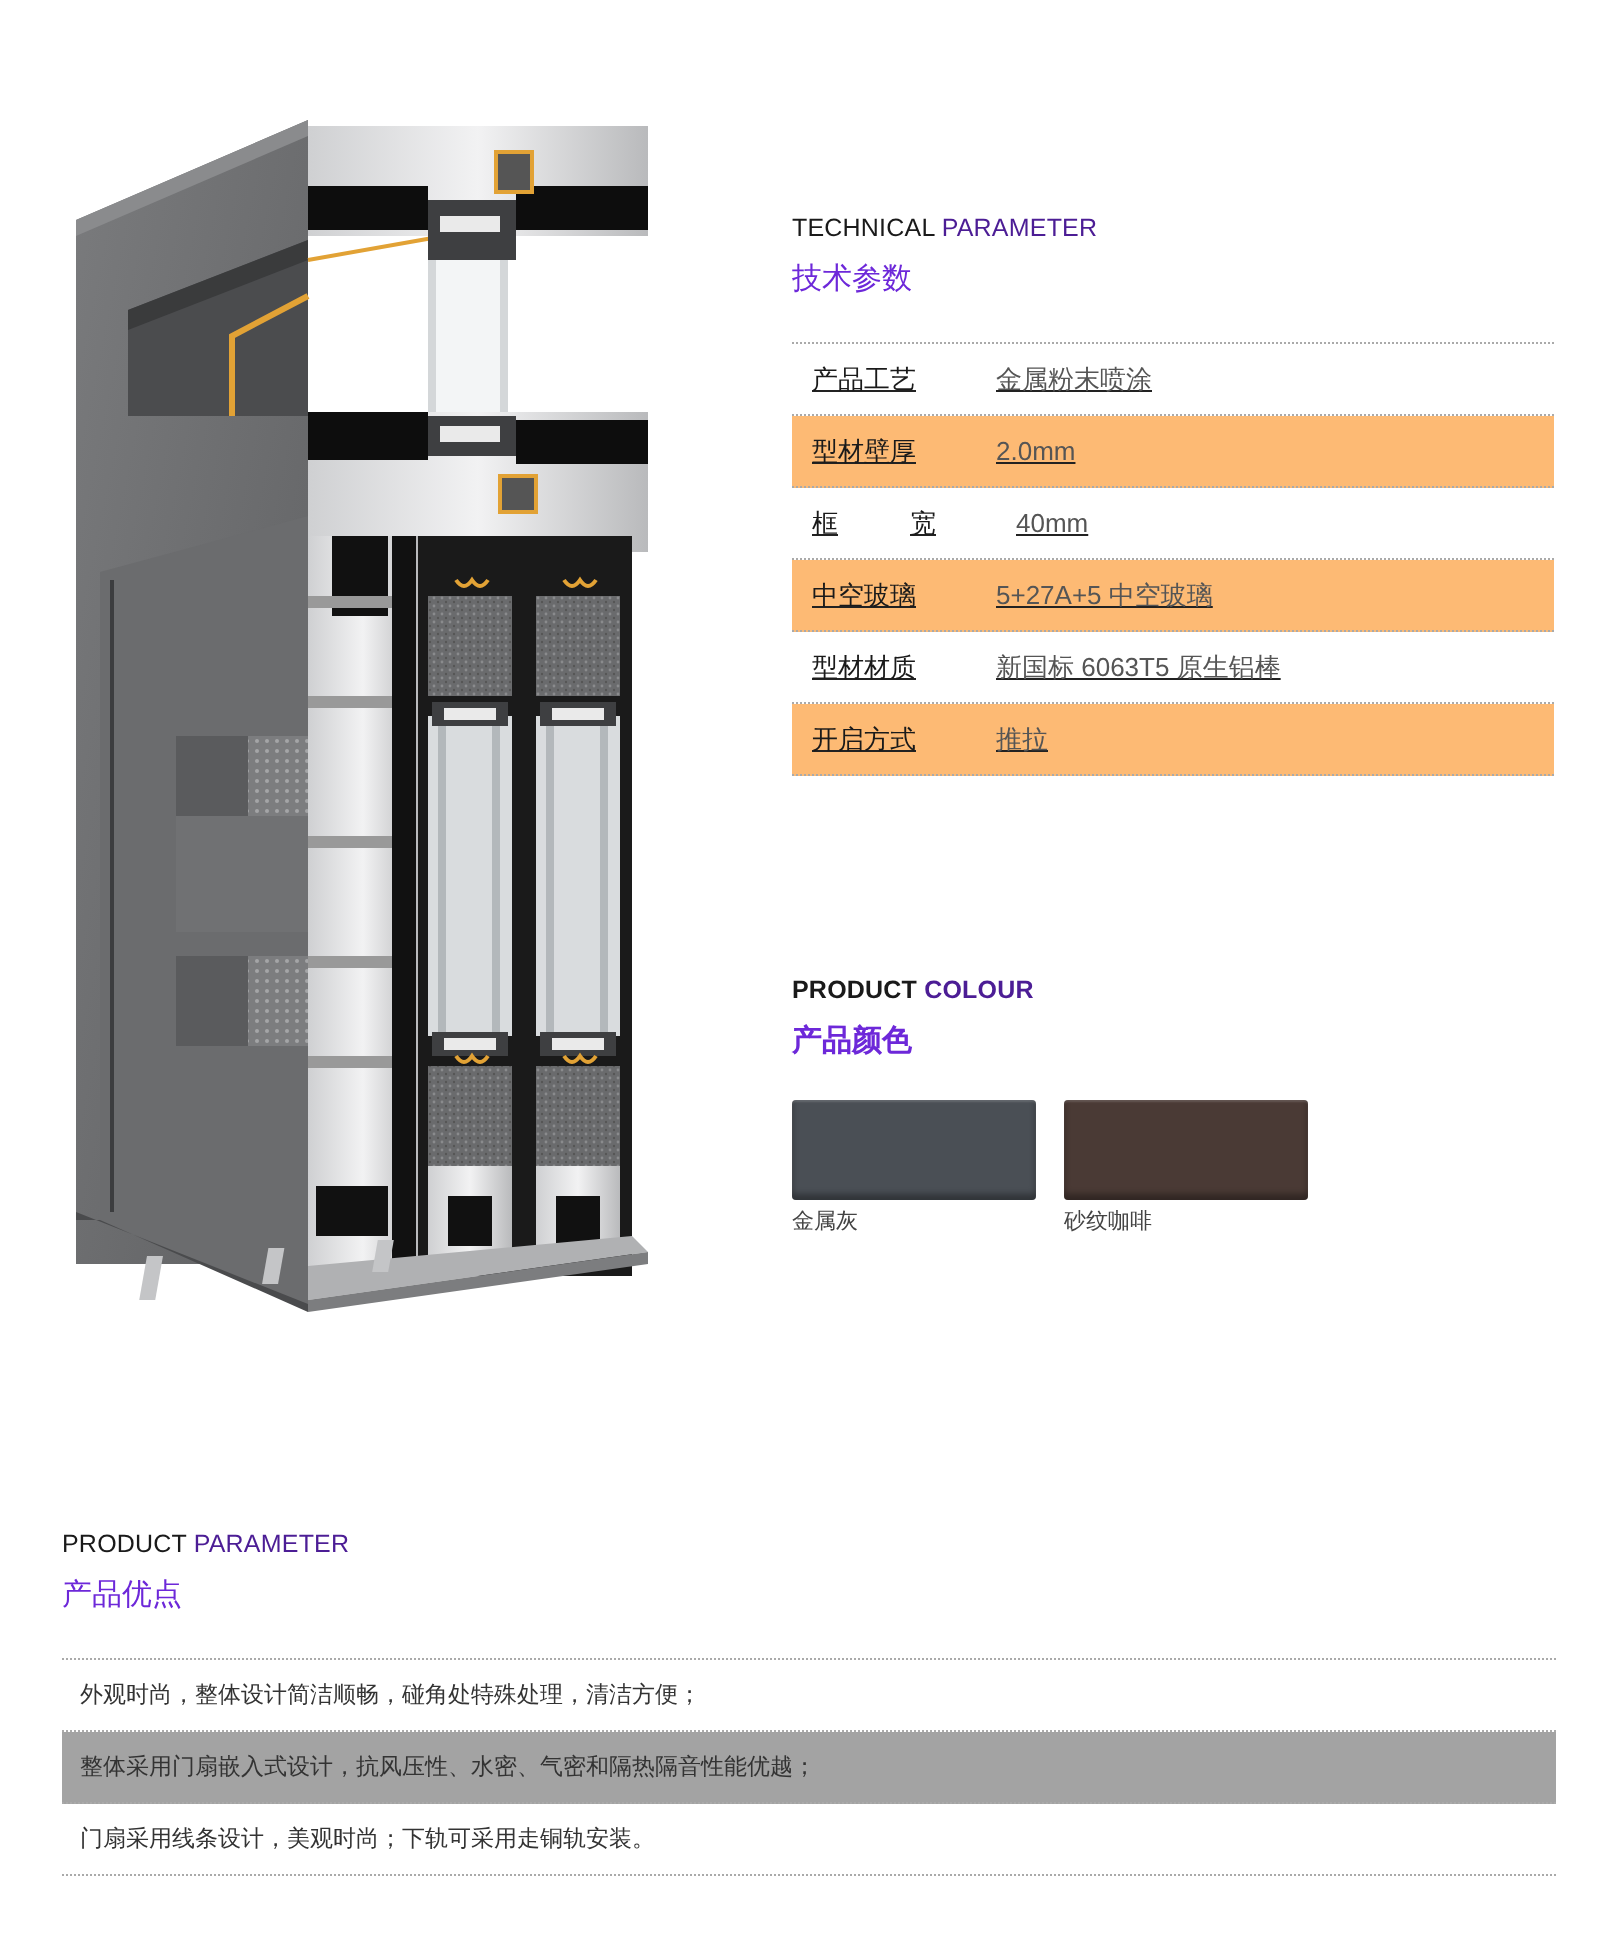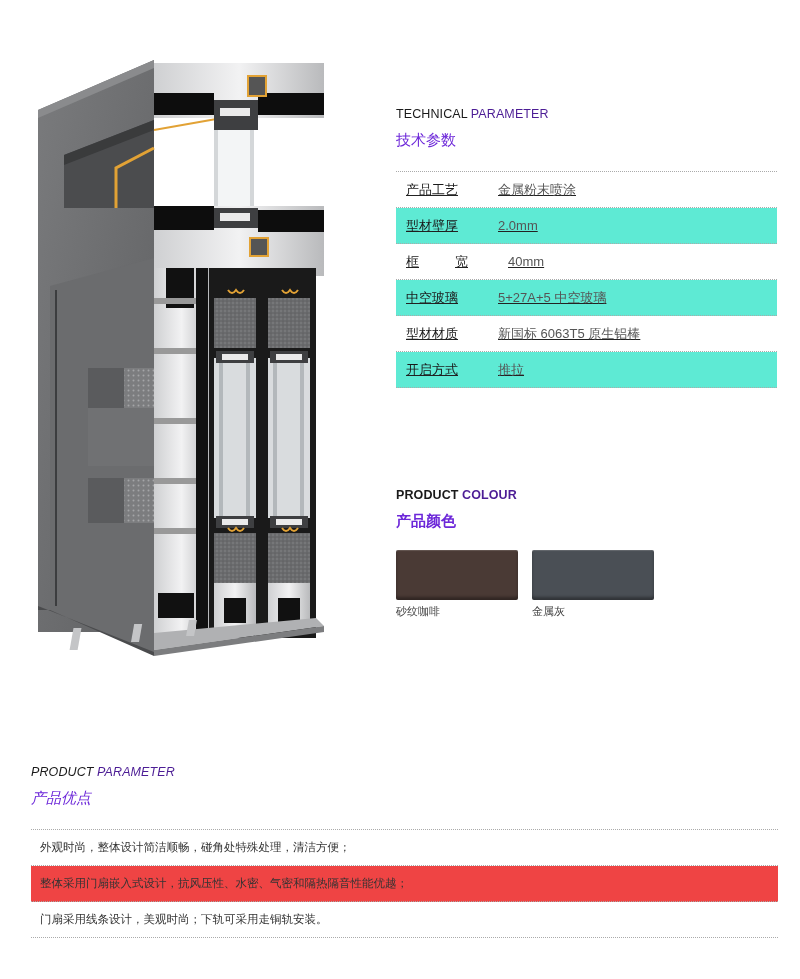--- a/index.html
+++ b/index.html
@@ -12,35 +12,35 @@
 
   
   .sec-head { position: absolute; }
   .sec-head .en { font-size: 12.5px; letter-spacing: 0.1px; color: #1a1a1a; line-height: 14px; white-space: nowrap; }
   .sec-head .en .light { color: #4c1d95; }
   .sec-head .cn { font-size: 15px; color: #6d28d9; margin-top: 9px; line-height: 20px; white-space: nowrap; }
 
   
   .spec-table { position: absolute; left: 396px; top: 171px; width: 381px; border-top: 1px dotted #aaa; }
   .spec-row { height: 36px; display: flex; align-items: center; border-bottom: 1px dotted #aaa; font-size: 13px; text-decoration: underline; }
-  .spec-row.shade { background: #5eead4; }
+  .spec-row.shade { background: #fdba74; }
   .spec-row .label { width: 102px; padding-left: 10px; color: #1a1a1a; white-space: nowrap; }
   .spec-row .label.spread { letter-spacing: 0; display: flex; justify-content: space-between; width: 62px; margin-right: 40px; padding-left: 0; margin-left: 10px; }
   .spec-row .value { color: #555; white-space: nowrap; }
 
   
   .swatches { position: absolute; left: 396px; top: 550px; display: flex; gap: 14px; }
   .swatch { width: 122px; }
   .swatch .chip { width: 122px; height: 50px; border-radius: 2px; box-shadow: inset 0 -3px 3px rgba(0,0,0,0.35), inset 0 1px 1px rgba(255,255,255,0.15); }
   .swatch .name { font-size: 11px; color: #444; margin-top: 5px; line-height: 13px; white-space: nowrap; }
 
   
   .adv-table { position: absolute; left: 31px; top: 829px; width: 747px; border-top: 1px dotted #aaa; }
   .adv-row { height: 36px; display: flex; align-items: center; border-bottom: 1px dotted #aaa; font-size: 11.5px; color: #333; padding-left: 9px; white-space: nowrap; }
-  .adv-row.shade { background: #ef4444; }
+  .adv-row.shade { background: #a3a3a3; }
 </style>
 </head>
 <body>
 
 <div class="illustration">
   <svg viewBox="0 0 290 600" xmlns="http://www.w3.org/2000/svg">
     <defs>
       <linearGradient id="alu" x1="0" y1="0" x2="1" y2="0">
         <stop offset="0" stop-color="#cfd0d2"></stop>
         <stop offset="0.5" stop-color="#f2f2f3"></stop>
@@ -191,30 +191,30 @@
 <div class="sec-head" style="left:396px; top:488px;font-weight:bold;">
   <div class="en">
     <span>PRODUCT</span>
     <span class="light">COLOUR</span>
   </div>
   <div class="cn">产品颜色</div>
 </div>
 
 <div class="swatches">
   <div class="swatch">
+    <div class="chip" style="background:#4a4f55;"></div>
+    <div class="name">金属灰</div>
+  </div>
+  <div class="swatch">
     <div class="chip" style="background:#4a3a35;"></div>
     <div class="name">砂纹咖啡</div>
   </div>
-  <div class="swatch">
-    <div class="chip" style="background:#4a4f55;"></div>
-    <div class="name">金属灰</div>
-  </div>
-</div>
-
-<div class="sec-head" style="left:31px; top:765px;font-style:italic;">
+</div>
+
+<div class="sec-head" style="left:31px; top:765px;">
   <div class="en">
     <span>PRODUCT</span>
     <span class="light">PARAMETER</span>
   </div>
   <div class="cn">产品优点</div>
 </div>
 
 <div class="adv-table">
   <div class="adv-row">外观时尚，整体设计简洁顺畅，碰角处特殊处理，清洁方便；</div>
   <div class="adv-row shade">整体采用门扇嵌入式设计，抗风压性、水密、气密和隔热隔音性能优越；</div>

